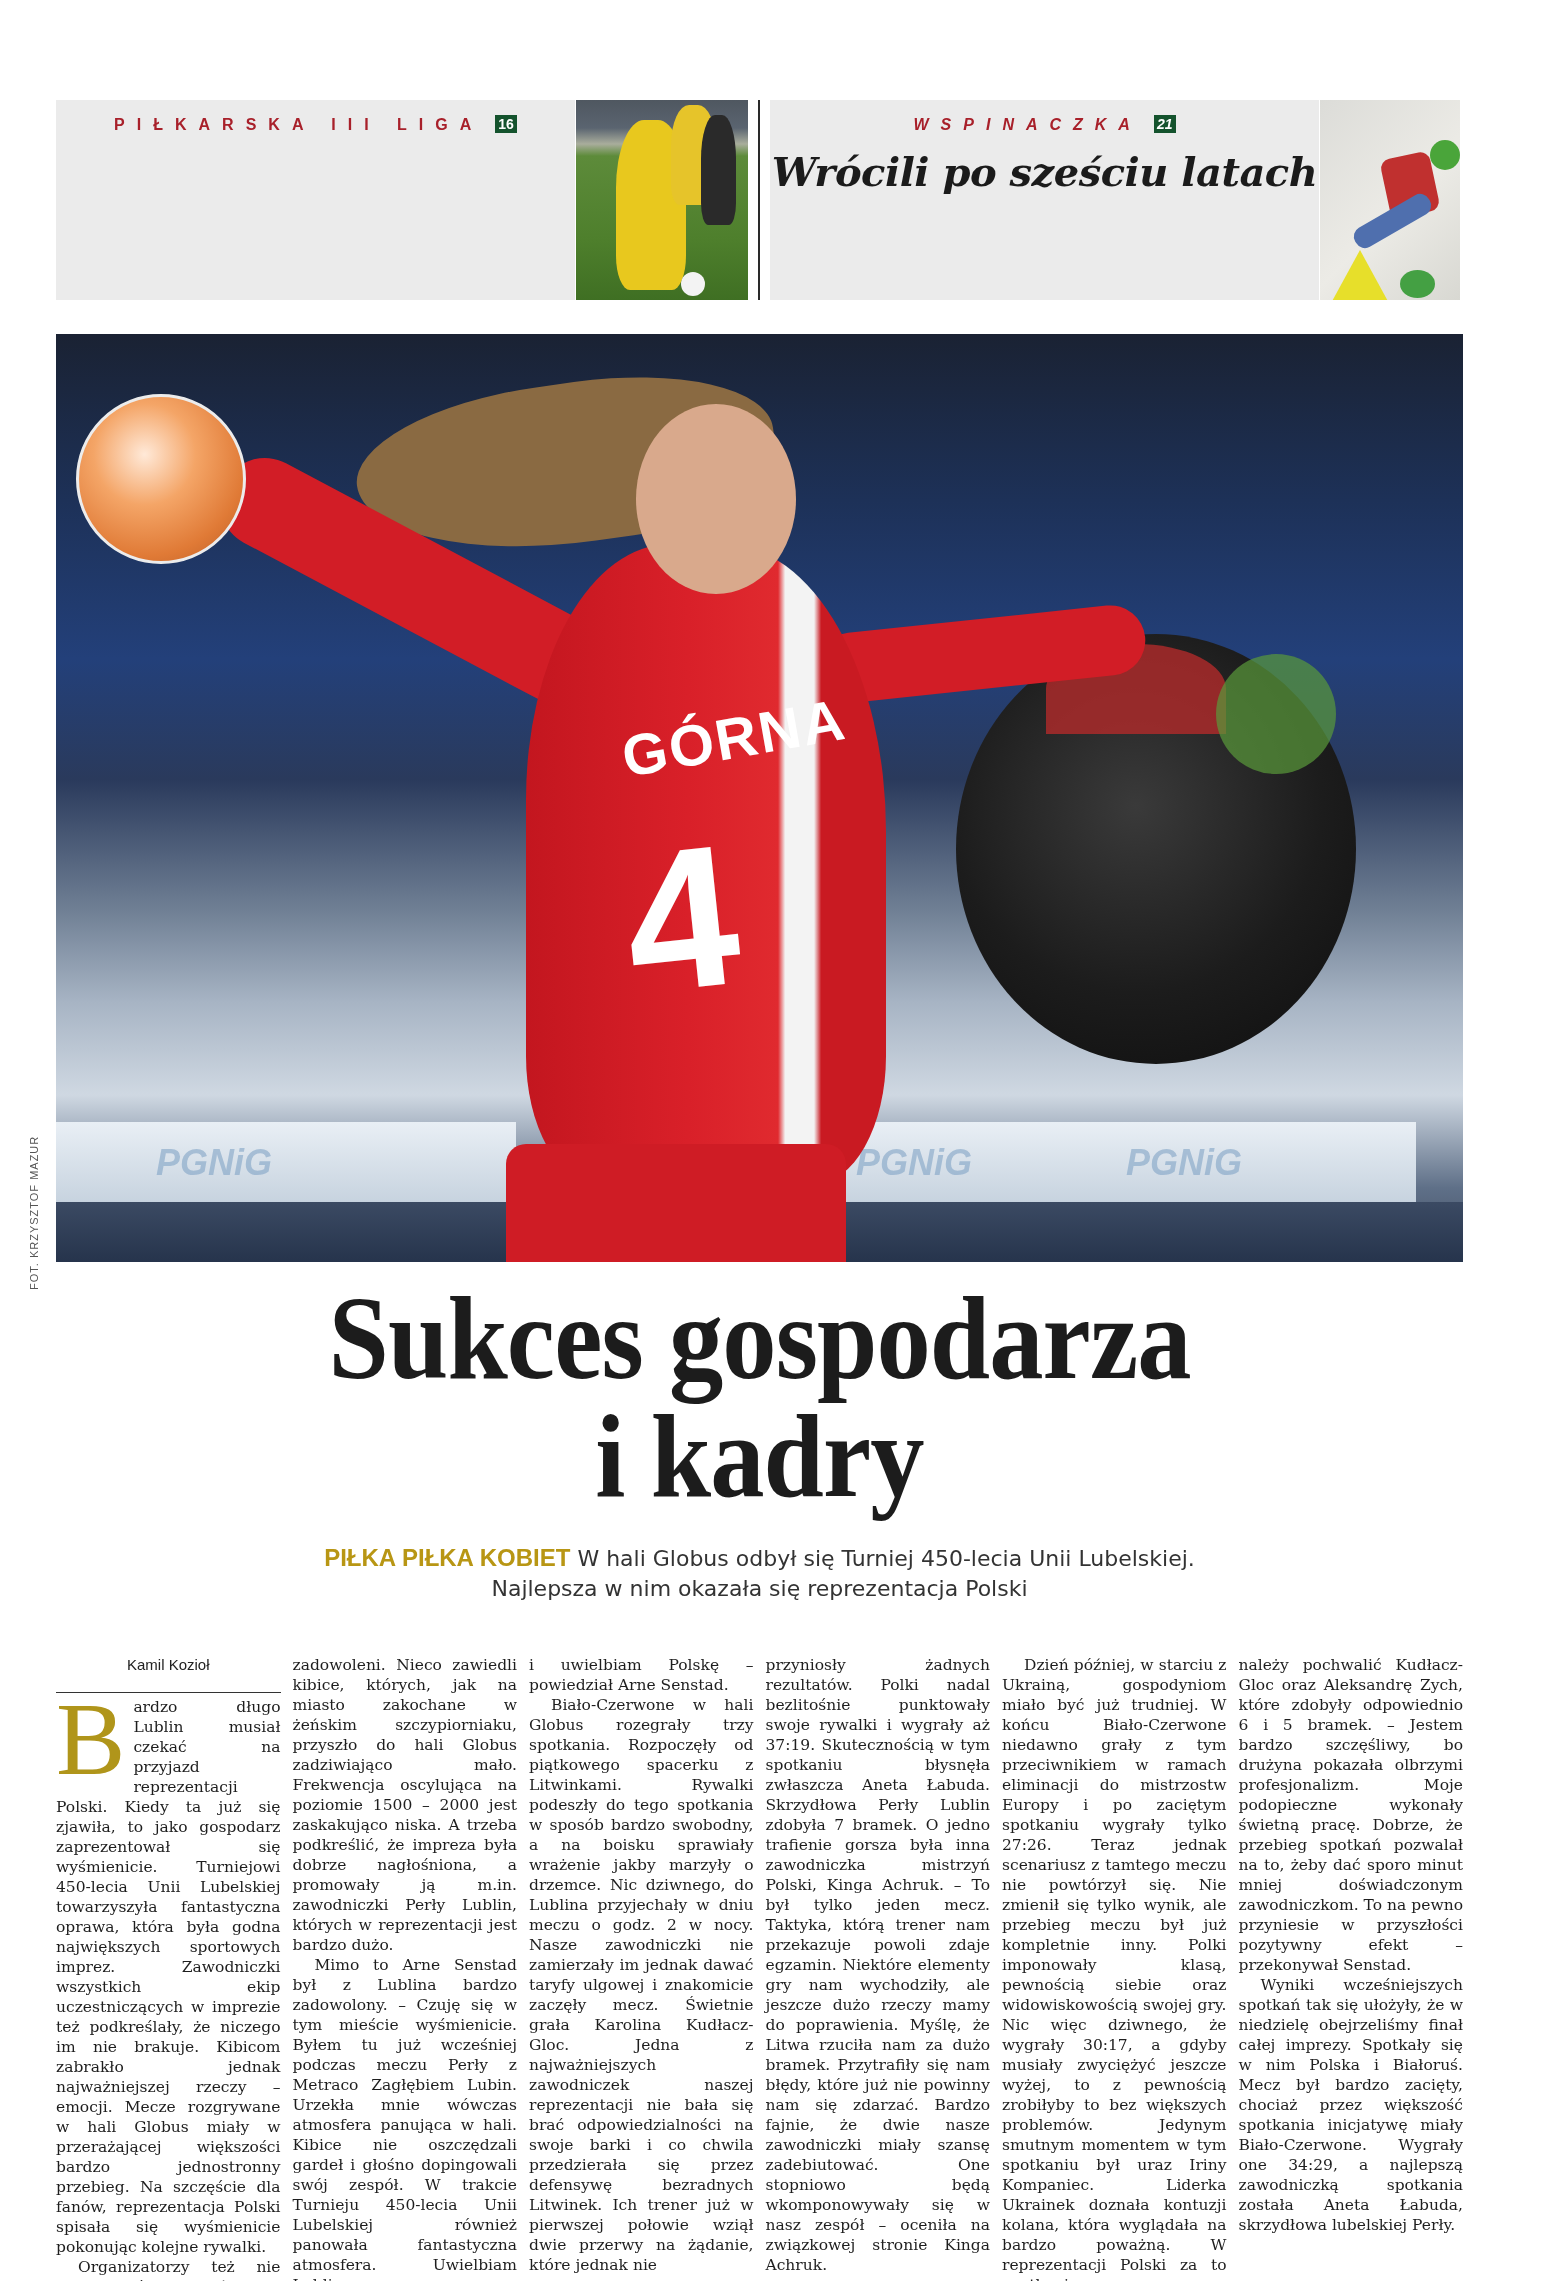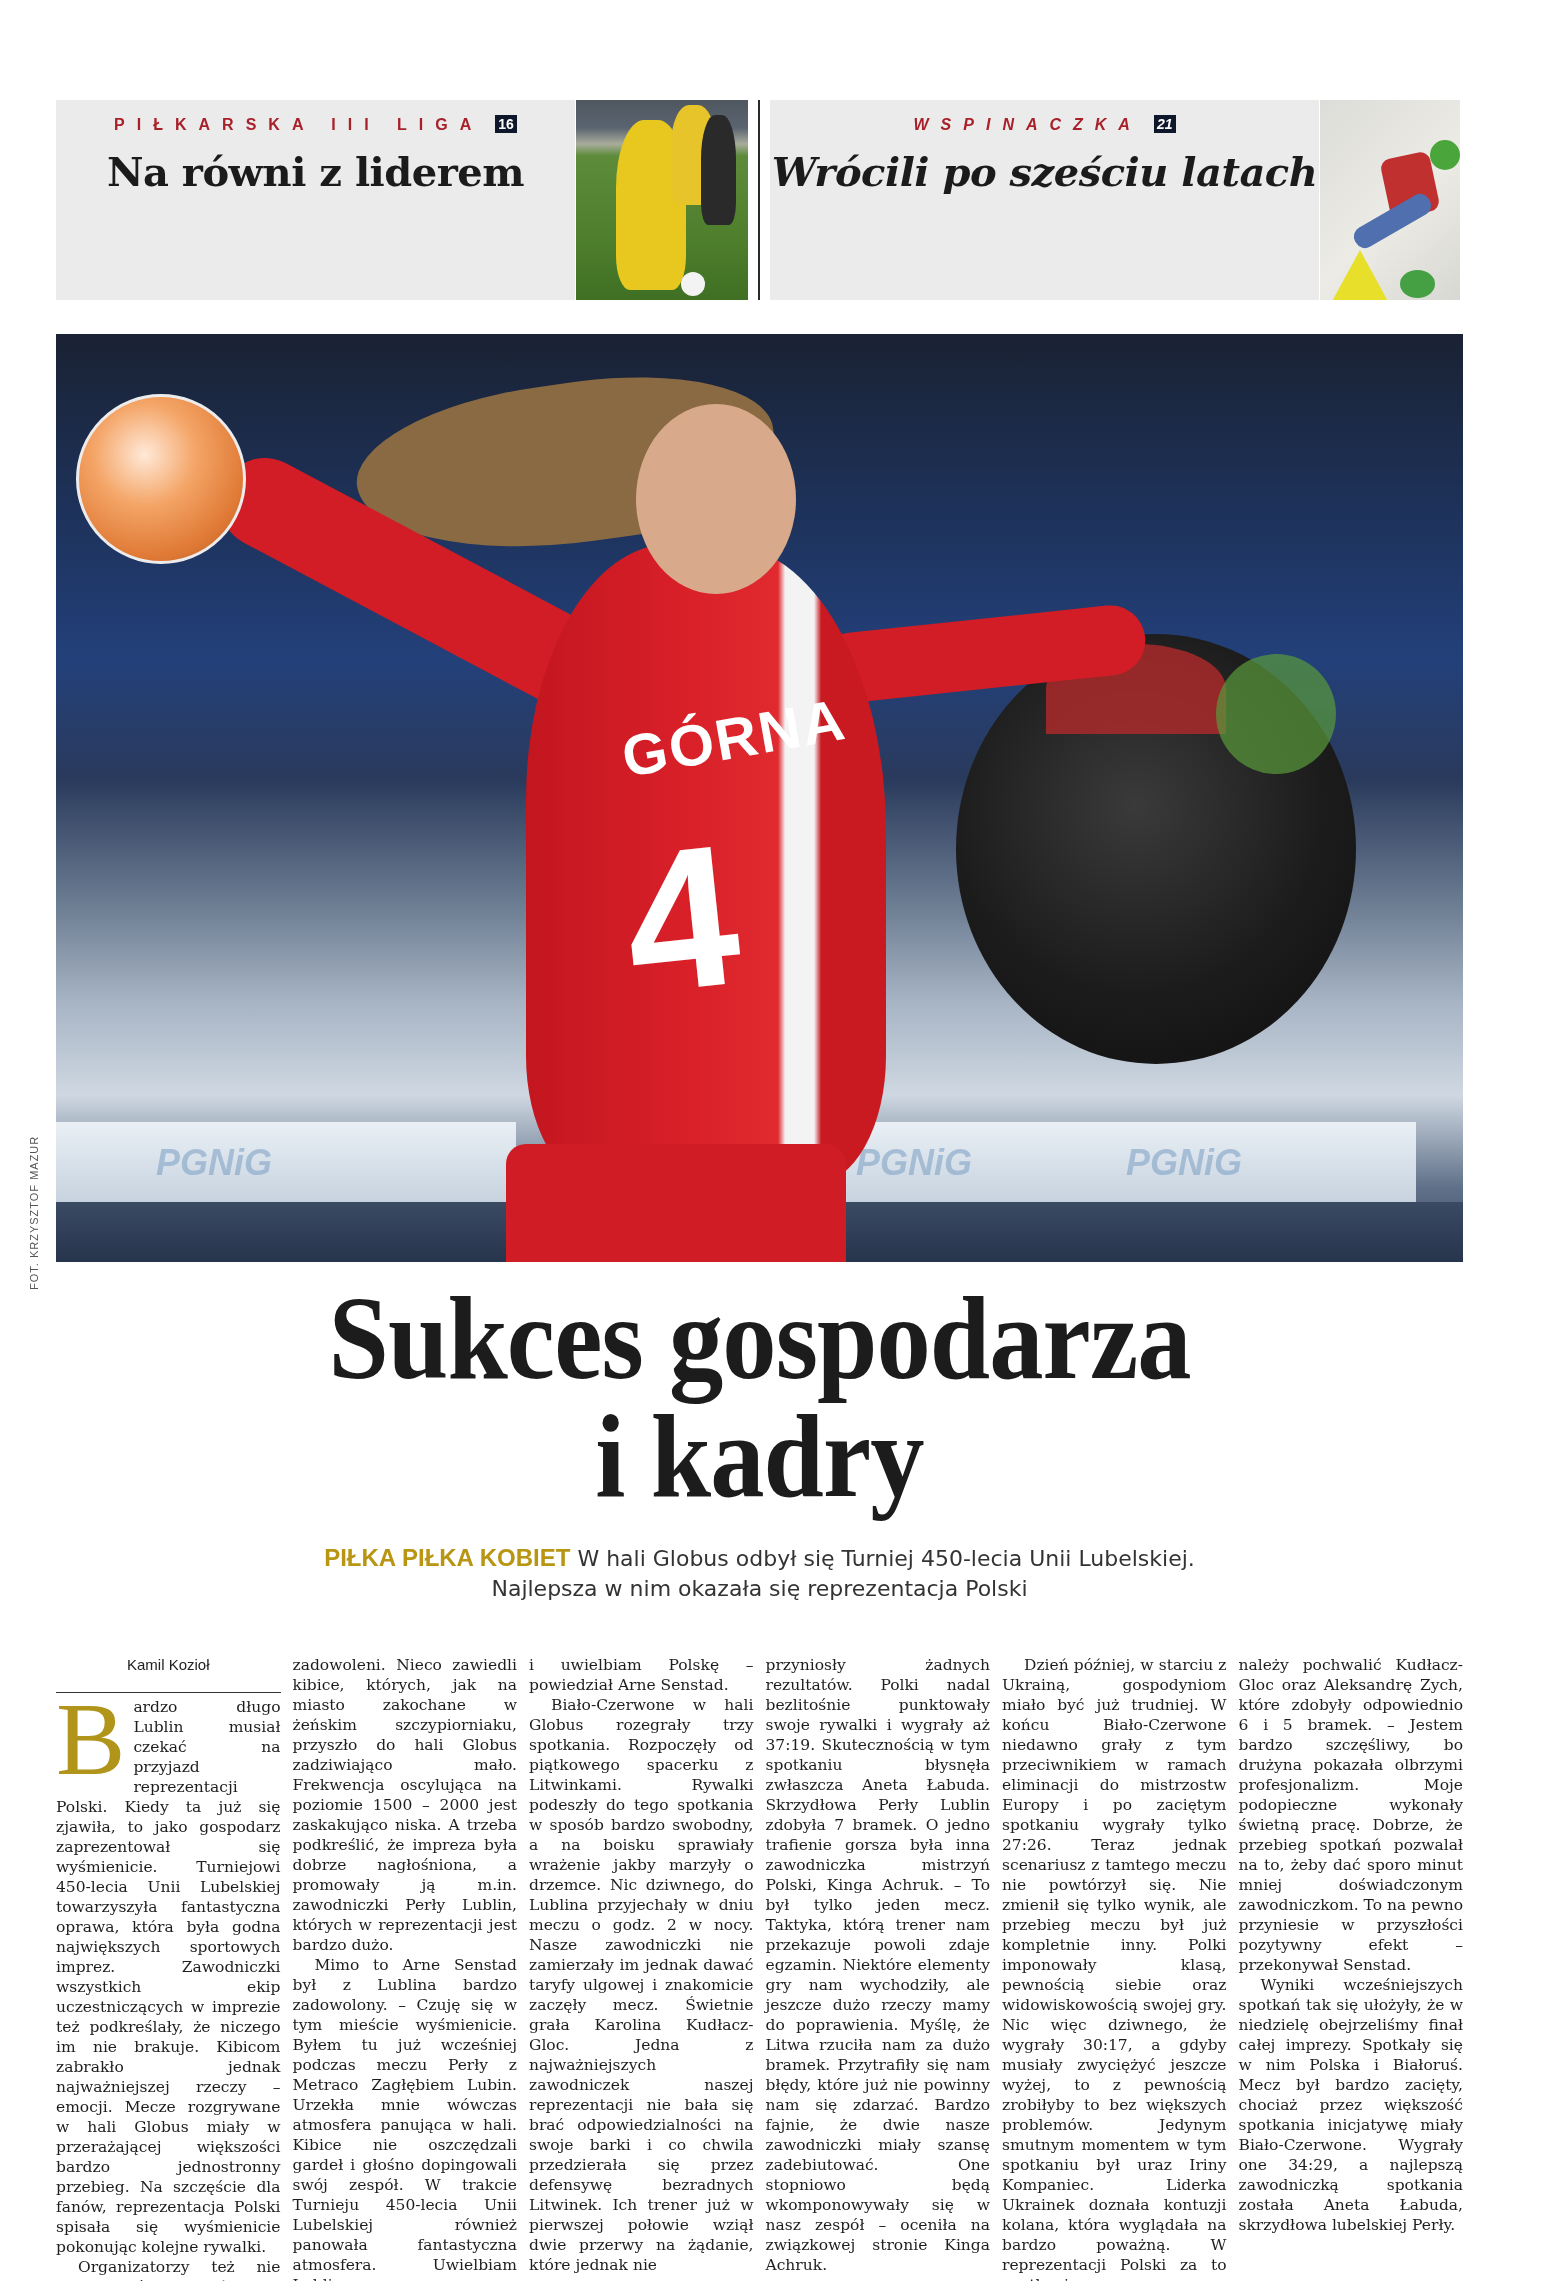--- a/index.html
+++ b/index.html
@@ -11,21 +11,21 @@
     .teaser-left { left: 56px; width: 519px; }
     .teaser-right { left: 770px; width: 549px; font-style: italic; }
     .teaser-photo { position: absolute; top: 100px; height: 200px; overflow: hidden; }
     .photo-left { left: 576px; width: 172px; background: linear-gradient(180deg, #4f5760 0%, #5a6470 14%, #a9ad9c 22%, #5d8b3a 28%, #4e7f2c 70%, #3f6f23 100%); }
     .photo-right { left: 1320px; width: 140px; background: linear-gradient(135deg, #dcdcd8 0%, #ecebe6 55%, #d8d8d2 100%); }
     .divider-v { position: absolute; top: 100px; left: 758px; width: 2px; height: 200px; background: #2a2a2a; }
 
     .kicker { position: absolute; top: 15px; left: 0; right: 0; text-align: center;
       font-family: "Liberation Sans", sans-serif; font-weight: bold; font-size: 16px;
       letter-spacing: 12px; color: #a8202a; }
-    .kicker .page-badge { display: inline-block; background: #0f172a; color: #fff; letter-spacing: 0;
+    .kicker .page-badge { display: inline-block; background: #14532d; color: #fff; letter-spacing: 0;
       font-size: 14px; padding: 1px 3px; margin-left: 12px; line-height: 16px; vertical-align: 1px; }
     .teaser-title { position: absolute; top: 48px; left: 0; right: 0; text-align: center;
       font-family: "DejaVu Serif", serif; font-weight: bold; font-size: 40px; color: #1b1b1b; letter-spacing: -0.5px; }
     .teaser-desc { position: absolute; top: 120px; left: 6px; right: 6px; text-align: center;
       font-family: "DejaVu Sans", sans-serif; font-size: 15.5px; line-height: 19px; color: #2b2b2b; }
 
     
     .fig { position: absolute; border-radius: 40% 40% 20% 20%; }
 
     
@@ -80,21 +80,20 @@
     .dropcap { float: left; font-family: "Liberation Serif", serif; font-size: 104px; line-height: 80px;
       color: #b0951a; margin: 2px 8px 0 0; }
   </style>
 </head>
 <body>
 
 <div class="teaser teaser-left">
   <div class="kicker">
     <span>PIŁKARSKA III LIGA</span><span class="page-badge">16</span>
   </div>
-  <div class="teaser-title">Na równi z liderem</div>
 </div>
 <div class="teaser-photo photo-left">
   <div class="fig" style="left:40px;top:20px;width:70px;height:170px;background:#e8c81e;"></div>
   <div class="fig" style="left:95px;top:5px;width:45px;height:100px;background:#e6c42a;"></div>
   <div class="fig" style="left:125px;top:15px;width:35px;height:110px;background:#2a2a2a;"></div>
   <div style="position:absolute;left:105px;top:172px;width:24px;height:24px;border-radius:50%;background:#f3f3f3;"></div>
 </div>
 
 <div class="divider-v"></div>
 

